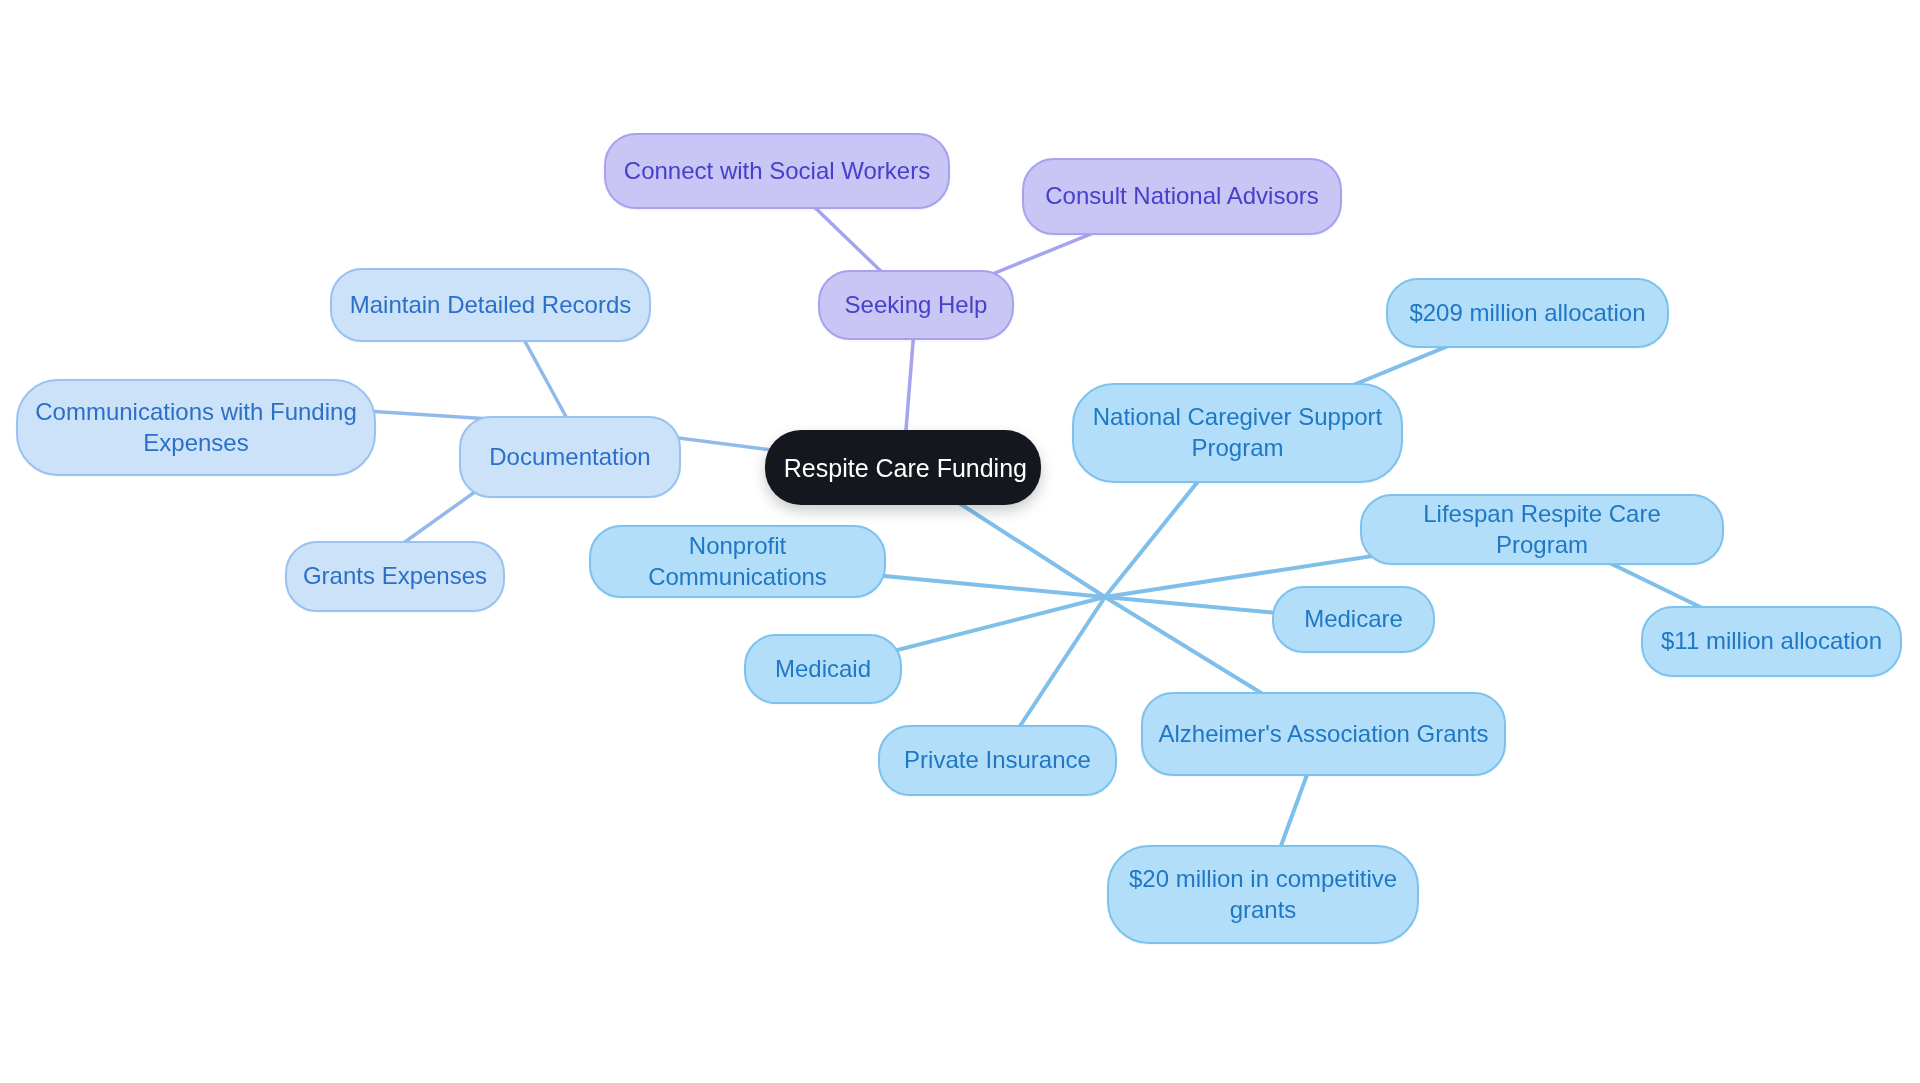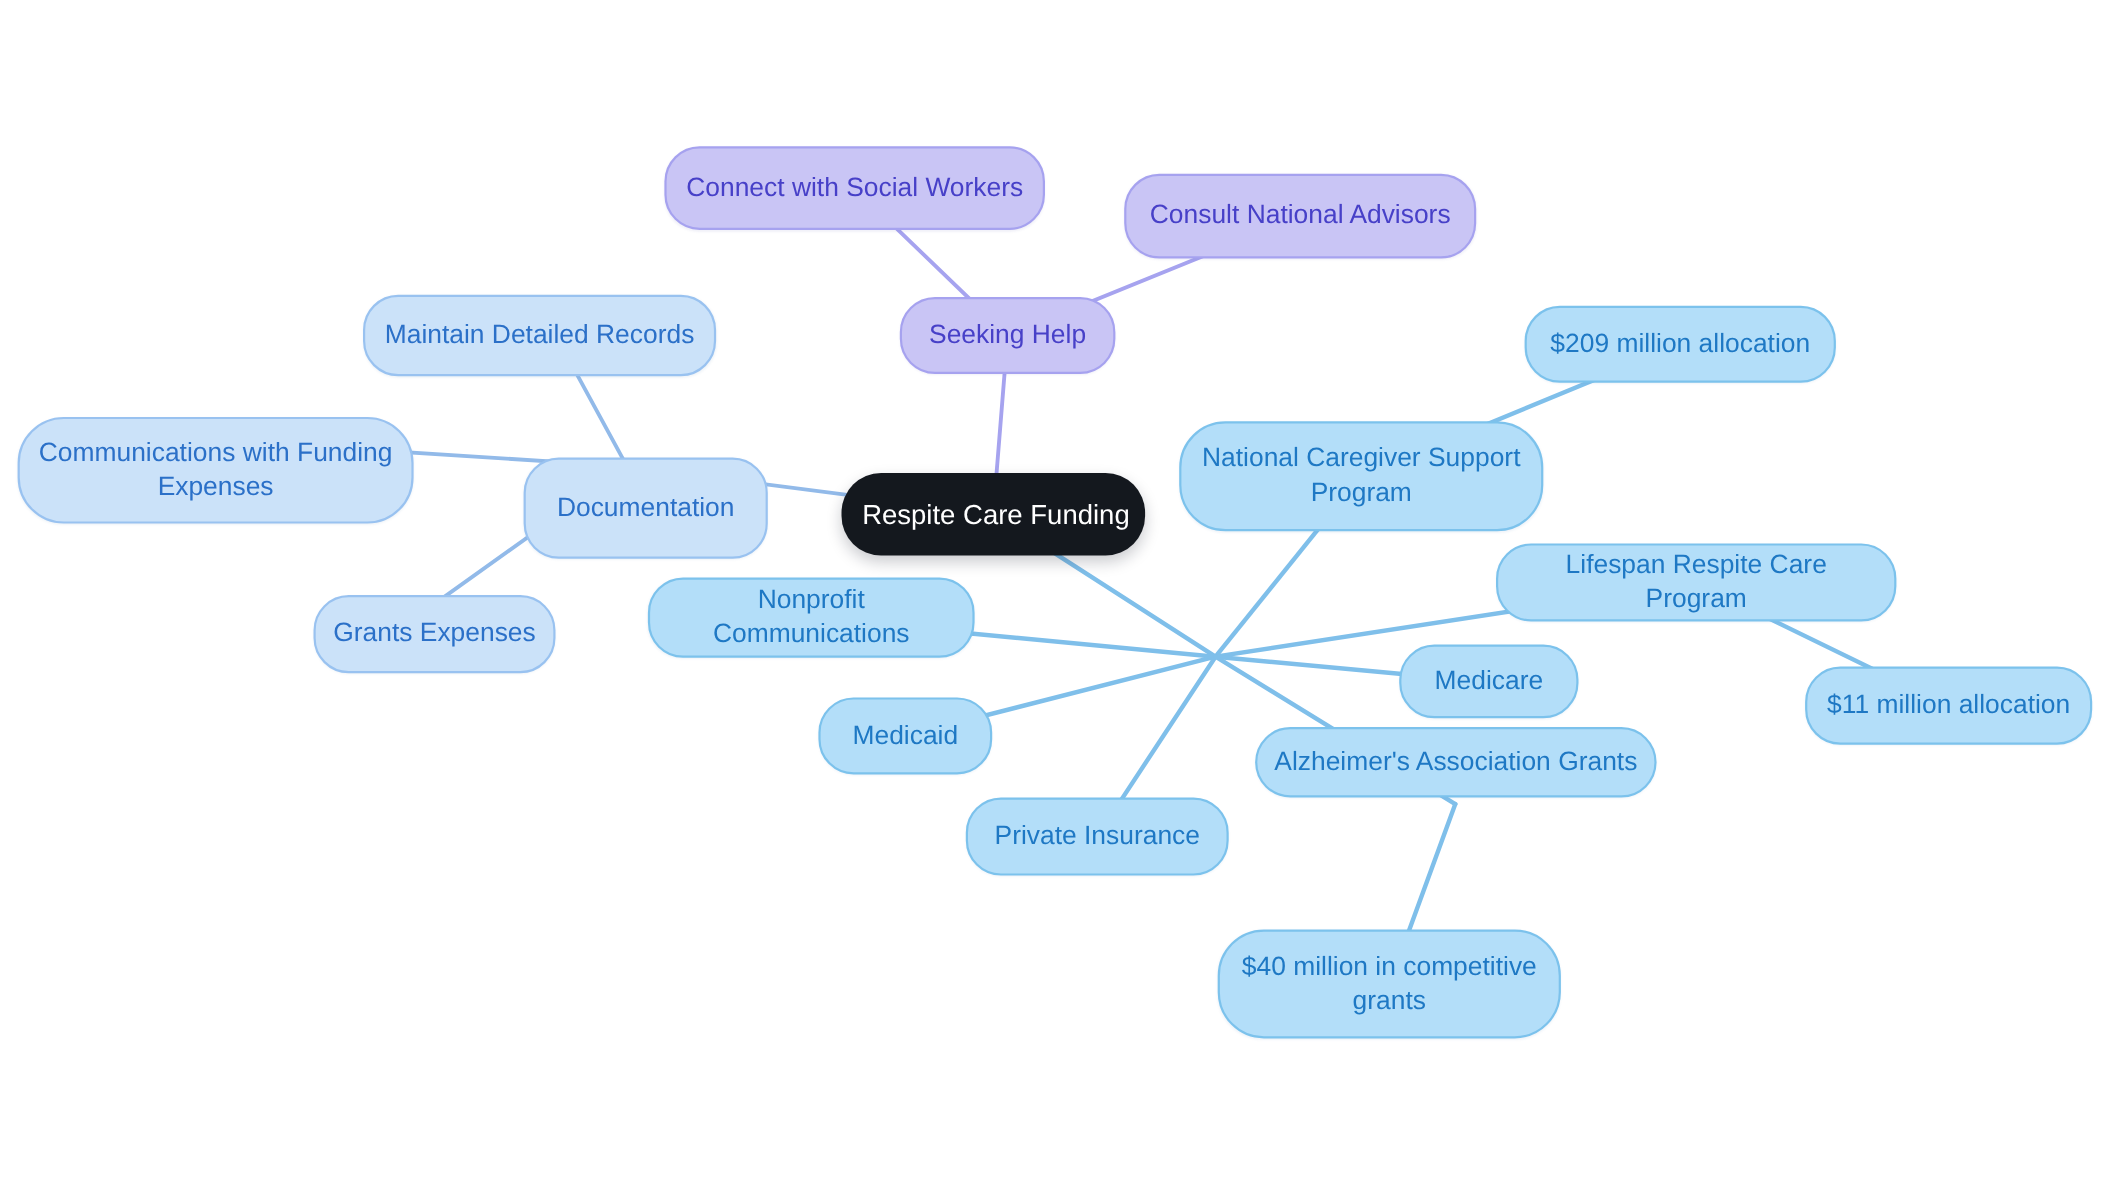--- a/index.html
+++ b/index.html
@@ -68,34 +68,34 @@
     border-radius: 32px;
     box-shadow: 0 1px 2px rgba(60, 120, 180, 0.08);
   }
   .big-radius { border-radius: 42px; }
 
   
   .p-center        { left: 765px;  top: 430px; width: 276px; height: 75px; justify-content: flex-end; }
   .p-seeking       { left: 818px;  top: 270px; width: 196px; height: 70px; }
   .p-connect       { left: 604px;  top: 133px; width: 346px; height: 76px; }
   .p-consult       { left: 1022px; top: 158px; width: 320px; height: 77px; }
-  .p-documentation { left: 476px;  top: 388px; width: 222px; height: 92px; }
+  .p-documentation { left: 459px;  top: 388px; width: 222px; height: 82px; }
   .p-maintain      { left: 330px;  top: 240px; width: 321px; height: 74px; }
   .p-comms         { left: 16px;   top: 351px; width: 360px; height: 97px; }
   .p-track         { left: 285px;  top: 513px; width: 220px; height: 71px; }
   .p-funding       { left: 997px;  top: 561px; width: 216px; height: 72px; }
   .p-national      { left: 1072px; top: 383px; width: 331px; height: 100px; }
   .p-alloc209      { left: 1386px; top: 278px; width: 283px; height: 70px; }
   .p-lifespan      { left: 1360px; top: 494px; width: 364px; height: 71px; }
   .p-alloc11       { left: 1641px; top: 606px; width: 261px; height: 71px; }
   .p-medicare      { left: 1272px; top: 586px; width: 163px; height: 67px; }
   .p-medicaid      { left: 744px;  top: 634px; width: 158px; height: 70px; }
   .p-nonprofit     { left: 589px;  top: 525px; width: 297px; height: 73px; }
   .p-private       { left: 878px;  top: 725px; width: 239px; height: 71px; }
-  .p-alzheimers    { left: 1141px; top: 661px; width: 365px; height: 64px; }
+  .p-alzheimers    { left: 1141px; top: 692px; width: 365px; height: 84px; }
   .p-grants20      { left: 1107px; top: 845px; width: 312px; height: 99px; }
 </style>
 </head>
 <body>
 
 <div class="canvas">
 
   <svg id="edges" viewBox="0 0 1920 1083">
       <line x1="903" y1="467" x2="916" y2="305" class="edge-purple"></line>
       <line x1="916" y1="305" x2="777" y2="171" class="edge-purple"></line>
@@ -165,16 +165,16 @@
   <div class="node n-sky p-nonprofit">
     <span>Nonprofit Communications</span>
   </div>
   <div class="node n-sky p-private">
     <span>Private Insurance</span>
   </div>
   <div class="node n-sky p-alzheimers">
     <span>Alzheimer's Association Grants</span>
   </div>
   <div class="node n-sky big-radius p-grants20">
-    <span>$40 million in competitive grants</span>
+    <span>$20 million in competitive grants</span>
   </div>
 
 </div>
 
 </body></html>

